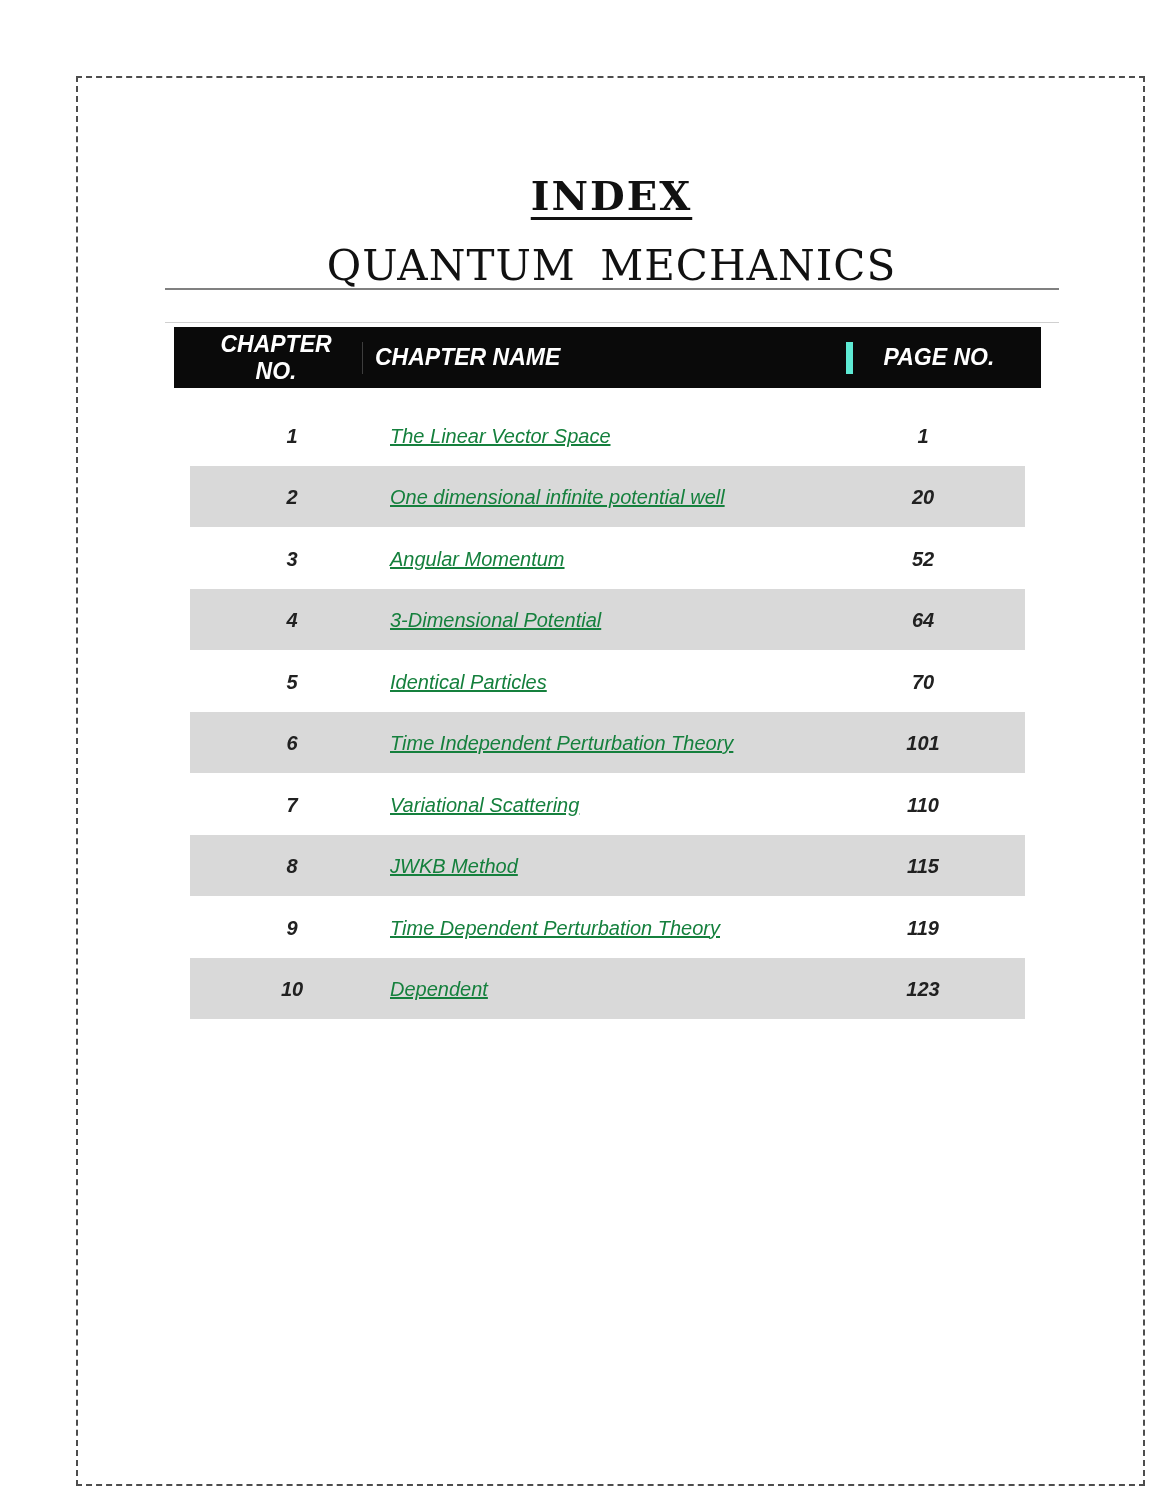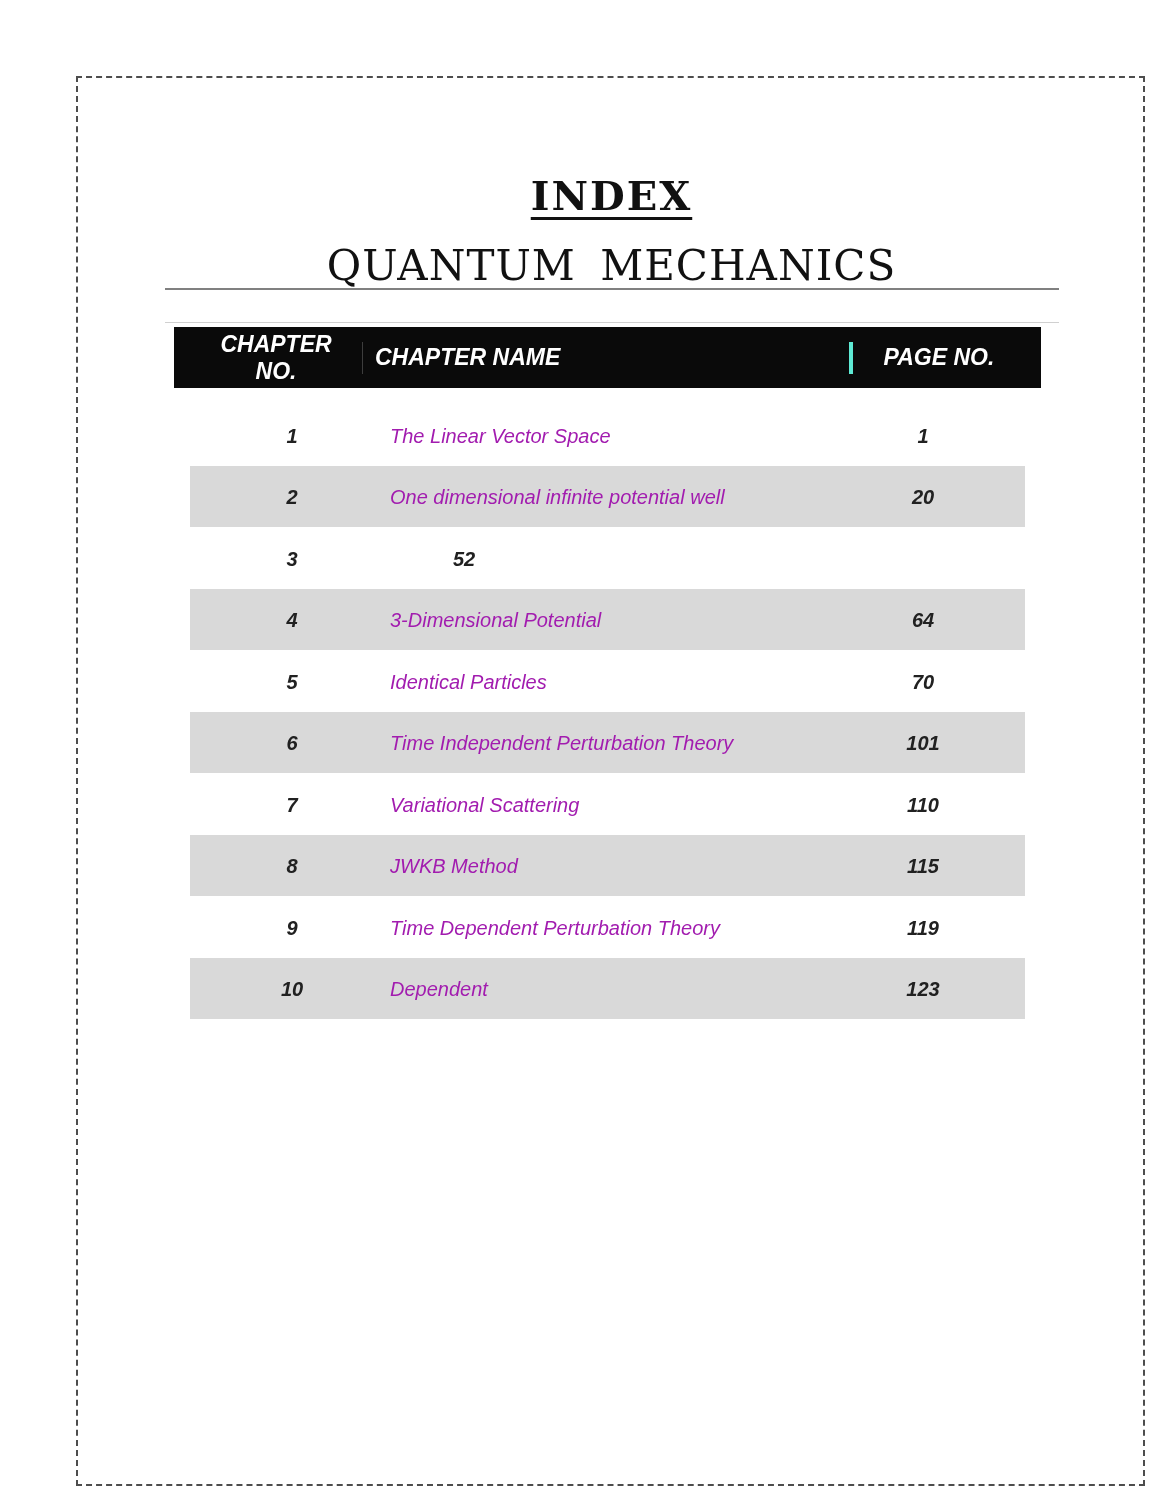--- a/index.html
+++ b/index.html
@@ -43,29 +43,29 @@
   }
   .thead{
     display:flex;height:61px;background:var(--header-bg);
     color:var(--header-text);font-weight:bold;font-size:23px;
     align-items:center;
   }
   .th,.td{display:flex;align-items:center;}
   .col-no{width:172px;justify-content:center;text-align:center;}
   .col-name{flex:1;padding-left:12px;justify-content:flex-start;}
   .col-page{width:172px;justify-content:center;text-align:center;}
-  .thead .col-name{border-left:1px solid #3d3d3d;border-right:4px solid #5eead4;height:100%;}
+  .thead .col-name{border-left:1px solid #3d3d3d;border-right:7px solid #5eead4;height:100%;}
 
   .trow{
     display:flex;height:61.5px;background:#ffffff;
     color:var(--body-text);font-size:20px;
   }
   .trow:nth-child(even){background:var(--row-alt-bg);}
   .td.col-no,.td.col-page{font-weight:bold;}
-  .td.col-name{font-weight:normal;color:#a21caf;}
+  .td.col-name{font-weight:normal;color:#15803d;text-decoration:underline;}
 </style>
 </head>
 <body>
 
 <div class="page">
   <div class="dashed-border"></div>
 
   <h1 class="title">INDEX</h1>
   <h2 class="subtitle">QUANTUM MECHANICS</h2>
   <div class="rule"></div>
@@ -84,20 +84,21 @@
   </div>
 
   <div class="trow">
     <div class="td col-no">2</div>
     <div class="td col-name">One dimensional infinite potential well</div>
     <div class="td col-page">20</div>
   </div>
 
   <div class="trow">
     <div class="td col-no">3</div>
+    <div class="td col-name">Angular Momentum</div>
     <div class="td col-page">52</div>
   </div>
 
   <div class="trow">
     <div class="td col-no">4</div>
     <div class="td col-name">3-Dimensional Potential</div>
     <div class="td col-page">64</div>
   </div>
 
   <div class="trow">

